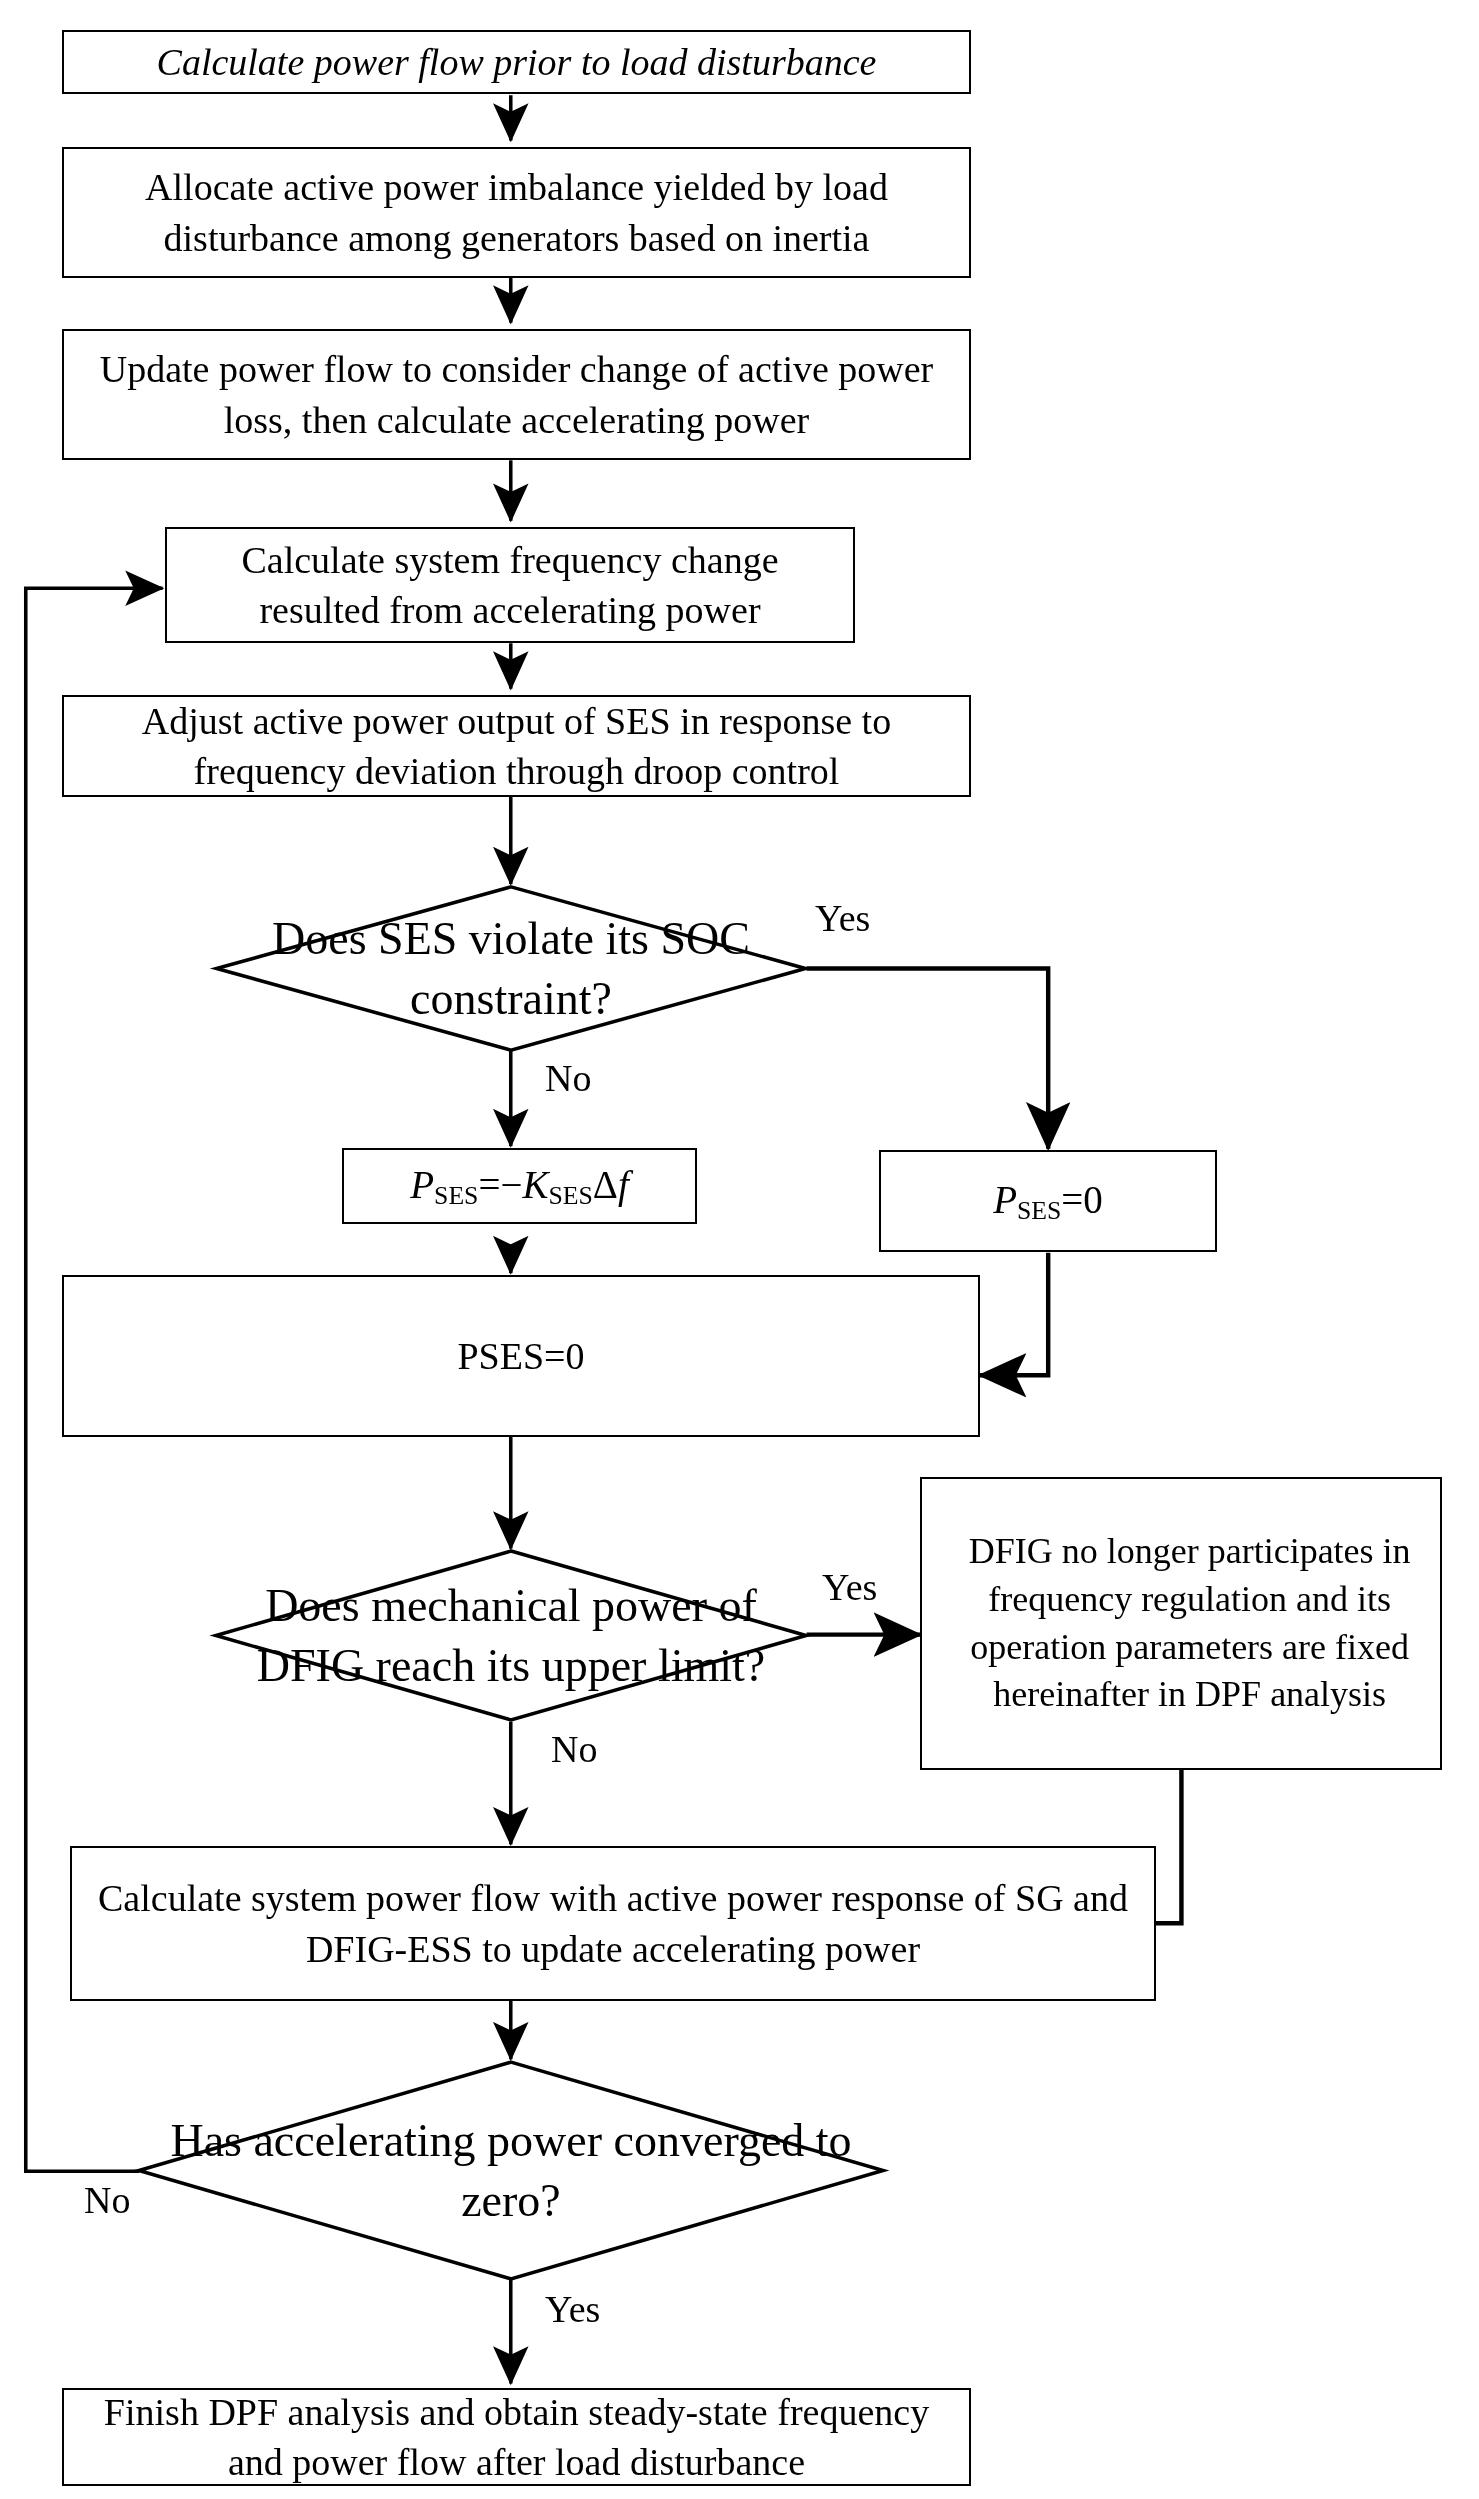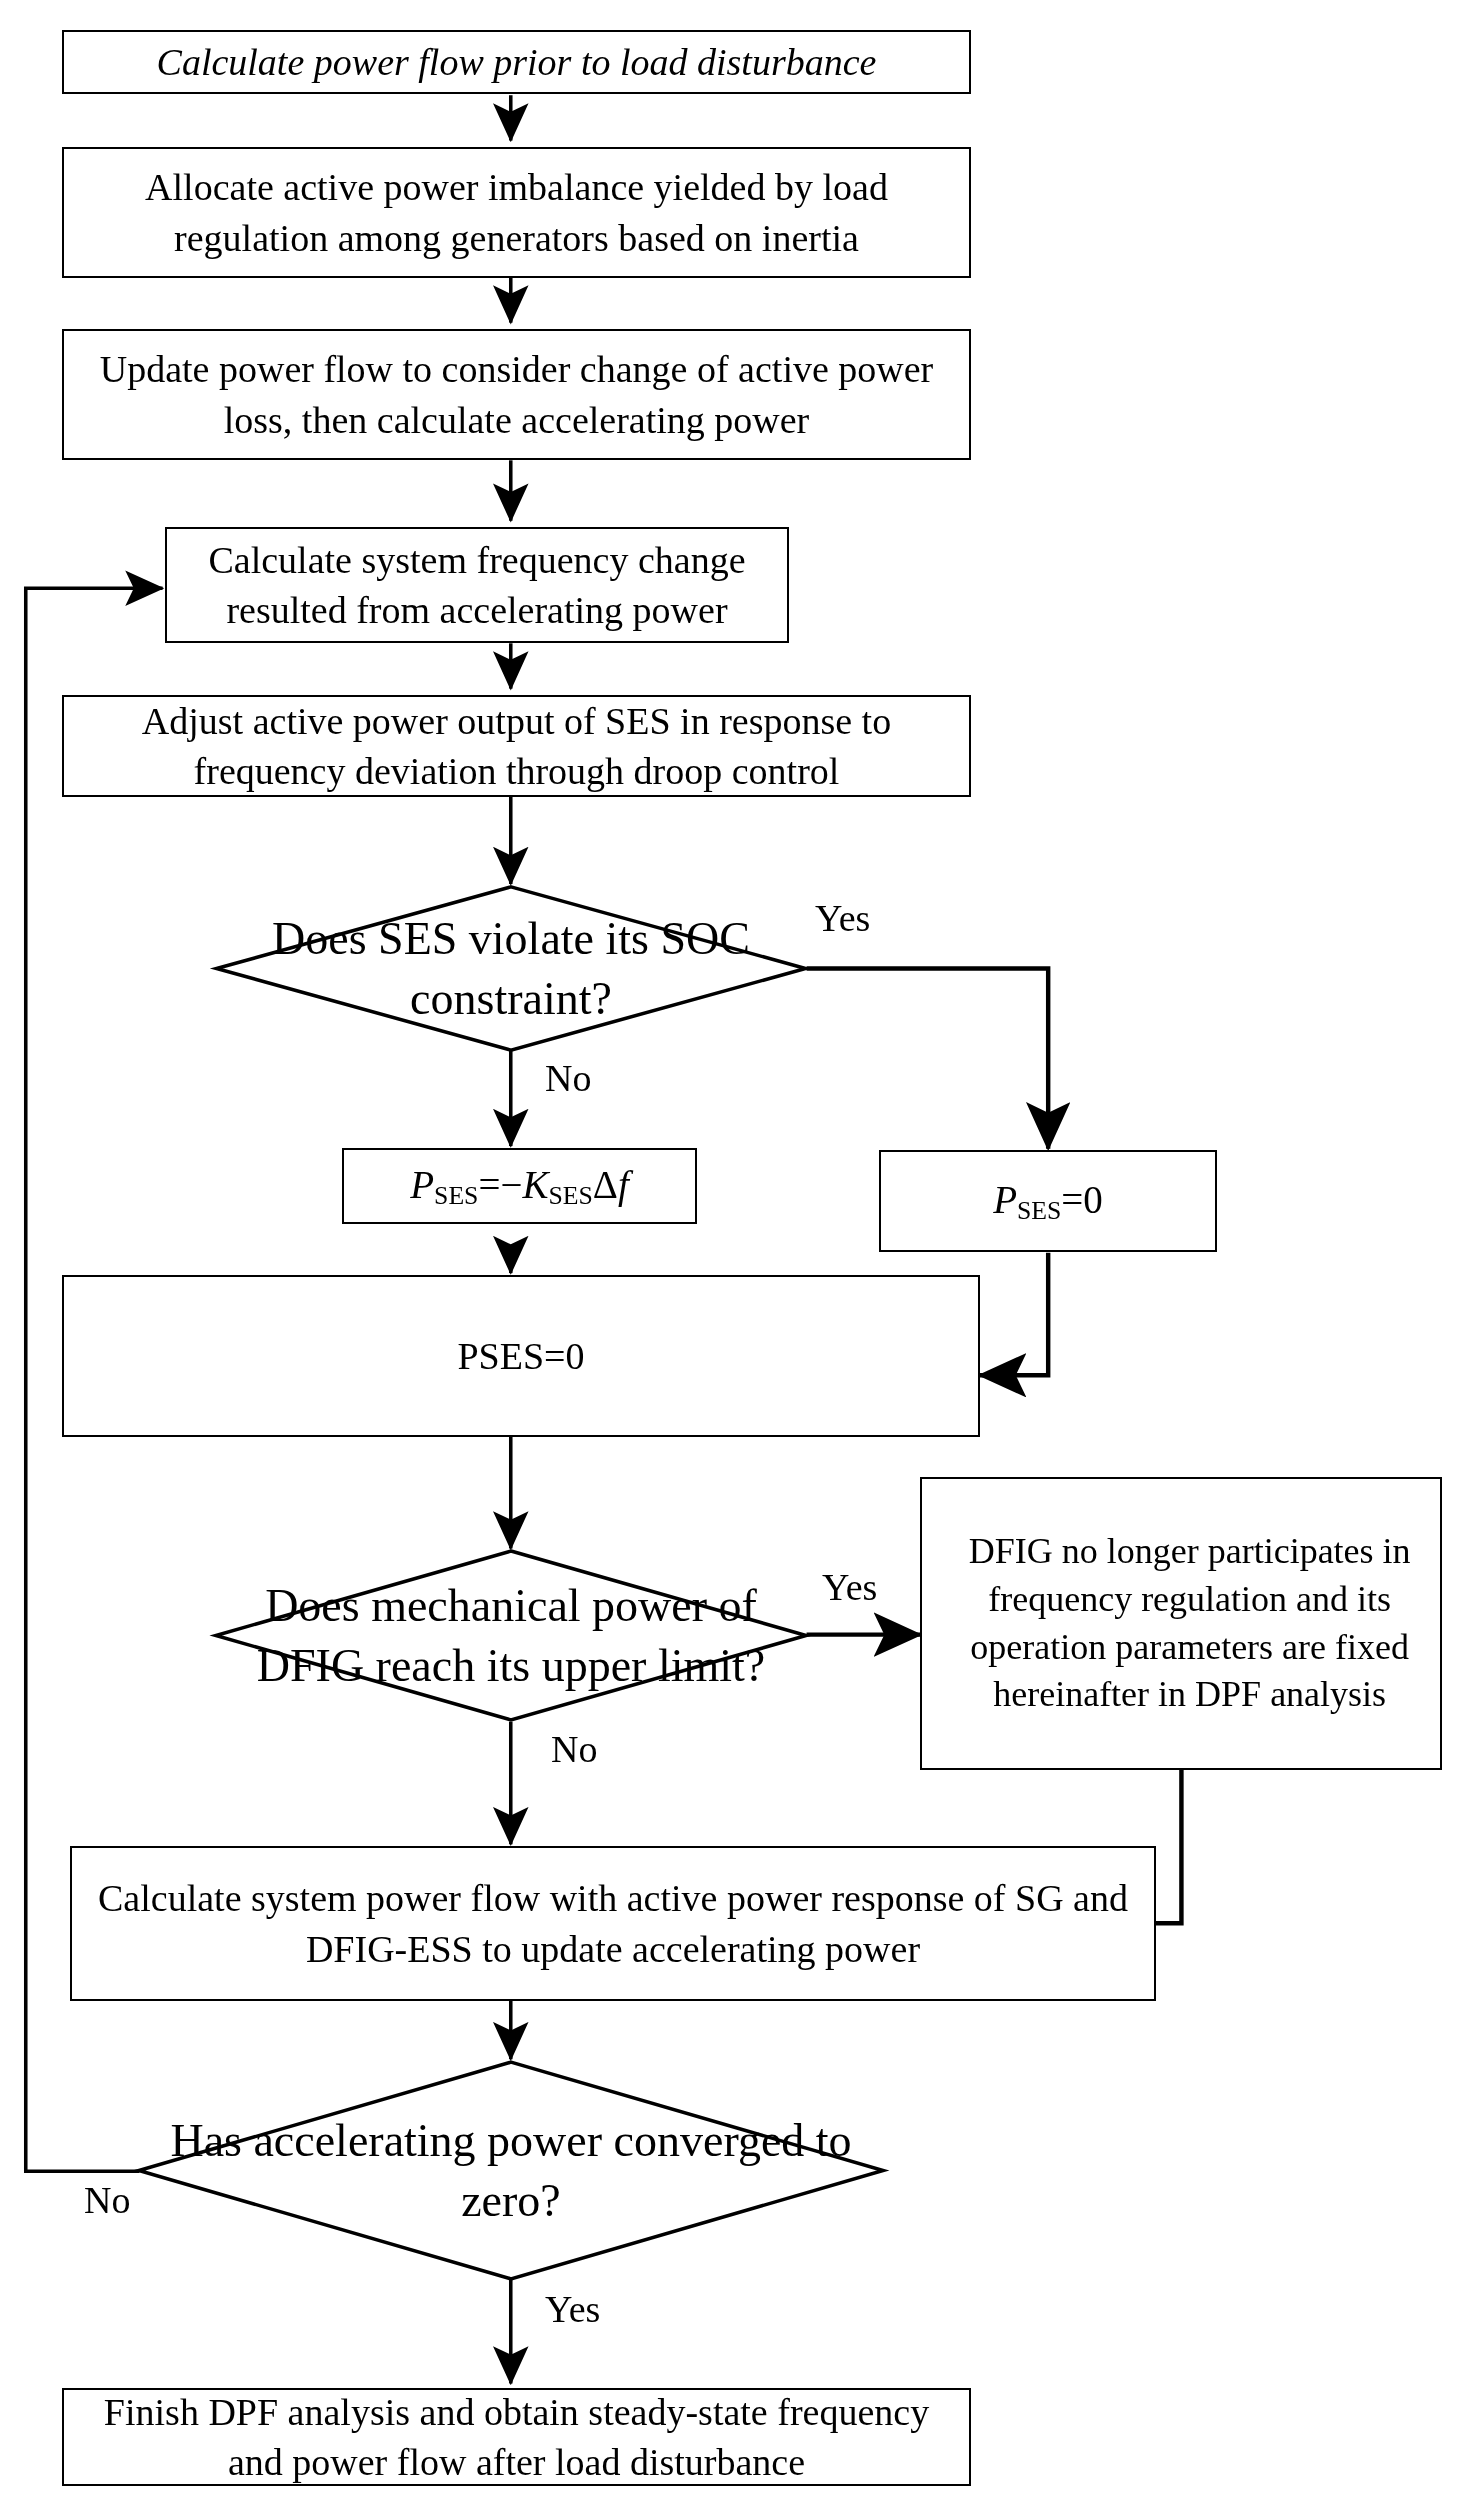--- a/index.html
+++ b/index.html
@@ -123,28 +123,28 @@
 
       <line x1="575" y1="2564" x2="575" y2="2683" marker-end="url(#ah)"></line>
     </g>
   </svg>
 
   <div class="node" style="left:62px; top:30px; width:909px; height:64px;font-style:italic;">
     <span>Calculate power flow prior to load disturbance</span>
   </div>
 
   <div class="node" style="left:62px; top:147px; width:909px; height:131px;">
-    <span>Allocate active power imbalance yielded by load regulation among generators based on inertia</span>
+    <span>Allocate active power imbalance yielded by load disturbance among generators based on inertia</span>
   </div>
 
   <div class="node" style="left:62px; top:329px; width:909px; height:131px;">
     <span>Update power flow to consider change of active power loss, then calculate accelerating power</span>
   </div>
 
-  <div class="node" style="left:165px; top:527px; width:624px; height:116px;">
+  <div class="node" style="left:165px; top:527px; width:690px; height:116px;">
     <span>Calculate system frequency change resulted from accelerating power</span>
   </div>
 
   <div class="node" style="left:62px; top:695px; width:909px; height:102px;">
     <span>Adjust active power output of SES in response to frequency deviation through droop control</span>
   </div>
 
   <div class="diamond-wrap" style="left:215px; top:886px; width:592px; height:165px;">
     <svg width="592" height="165" viewBox="0 0 666 186">
       <polygon points="333,1 665,93 333,185 1,93" fill="#ffffff" stroke="#000000" stroke-width="4"></polygon>

